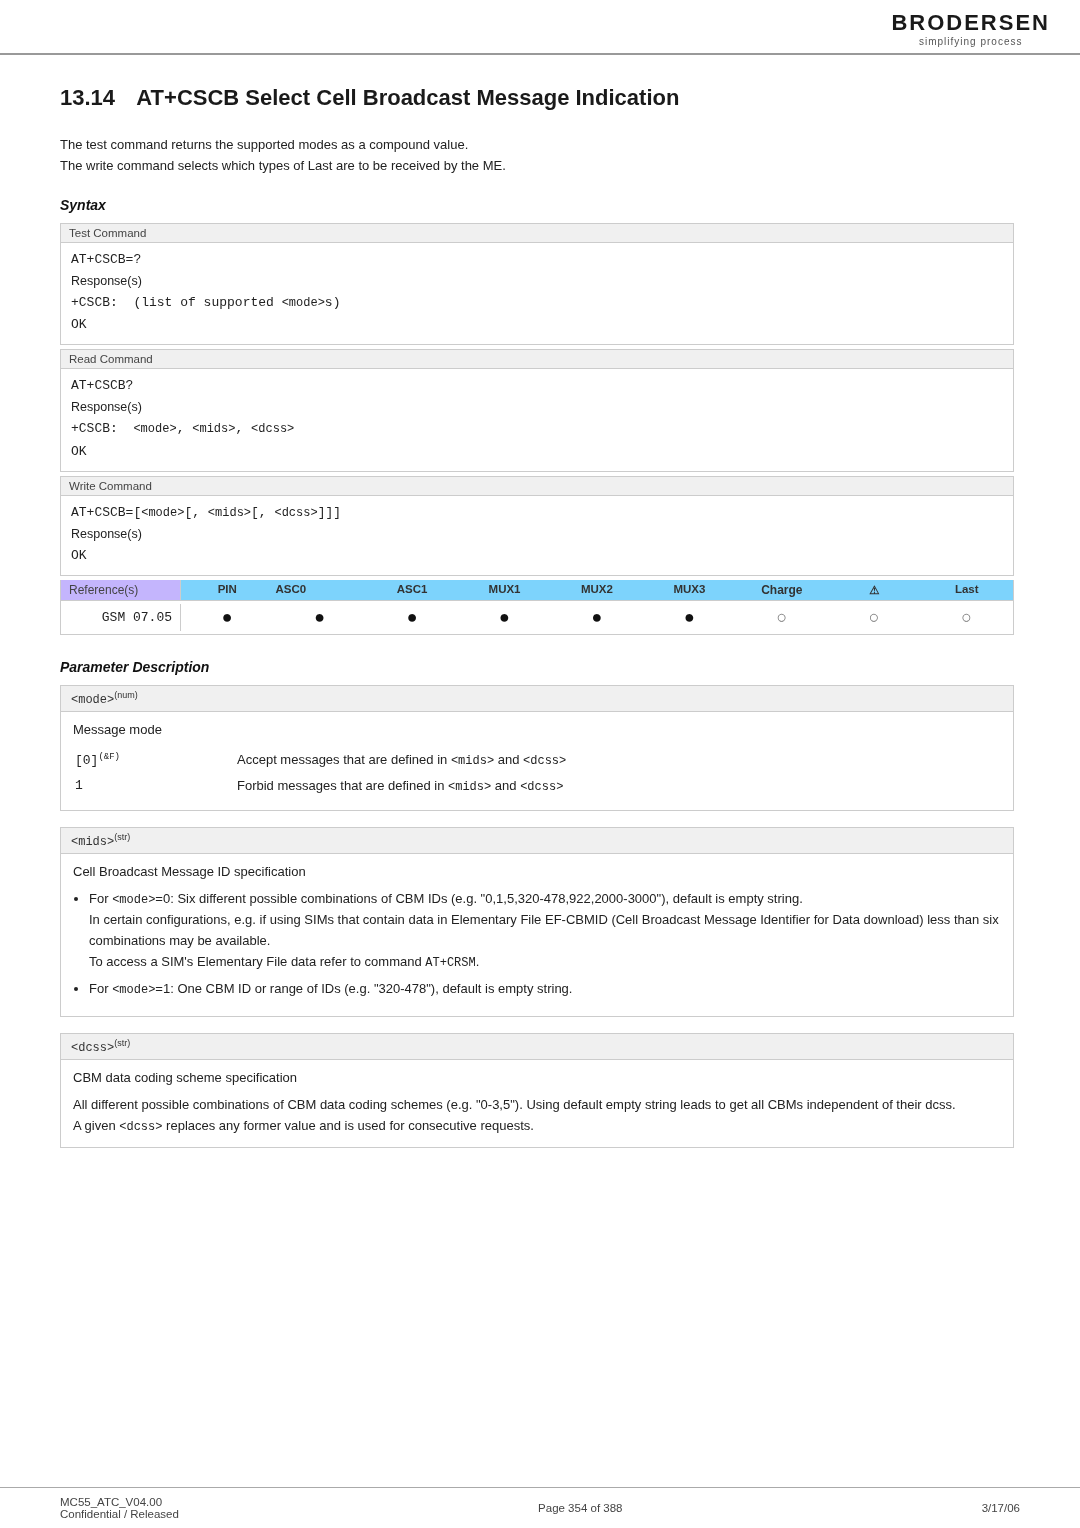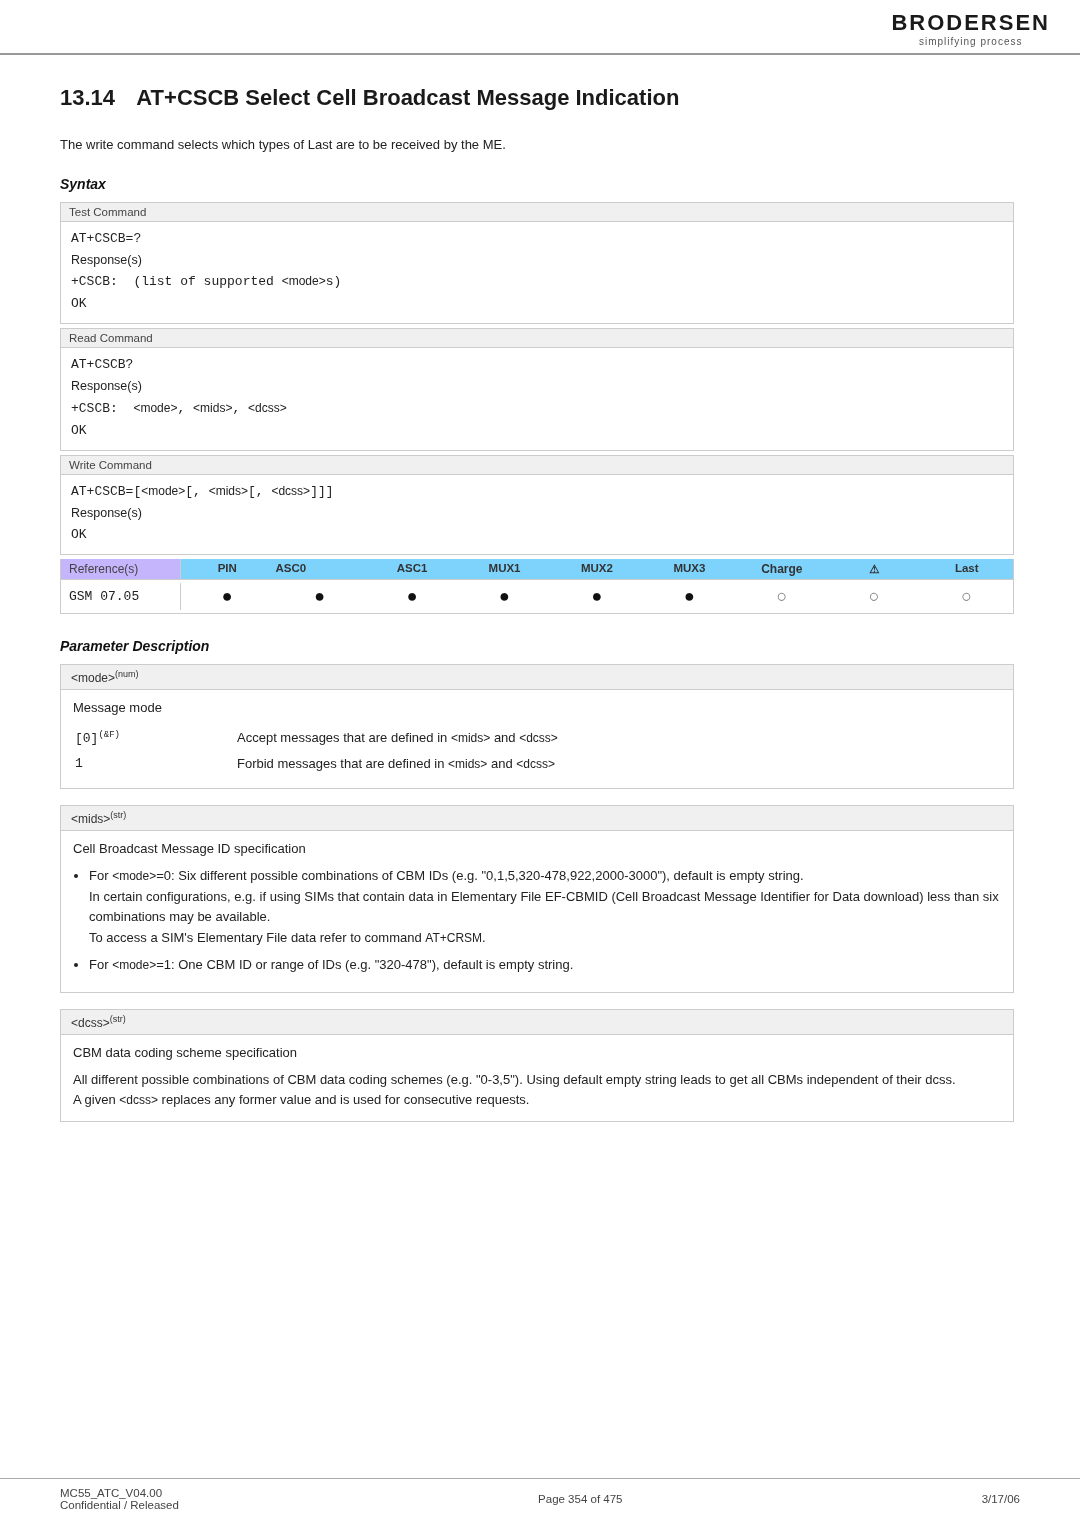--- a/index.html
+++ b/index.html
@@ -87,21 +87,21 @@
     }
     .cmd-text {
       font-family: 'Courier New', Courier, monospace;
       font-size: 13px;
     }
     .cmd-label {
       color: #222;
       font-size: 12.5px;
     }
     code {
-      font-family: Liberation Sans, sans-serif;
+      font-family: Liberation Mono, monospace;
       font-size: 12px;
     }
 
     
     .ref-block {
       border: 1px solid #ccc;
       border-top: none;
     }
 
     
@@ -151,21 +151,21 @@
       line-height: 1.6;
     }
     .bullet-list li {
       margin-bottom: 6px;
       list-style-type: disc;
     }
 
     
     .footer {
       position: fixed;
-      bottom: 9px;
+      bottom: 0;
       left: 0;
       width: 1080px;
       background: #fff;
       border-top: 1px solid #aaa;
       padding: 8px 60px;
       display: flex;
       justify-content: space-between;
       align-items: center;
       font-size: 11.5px;
       color: #444;
@@ -186,20 +186,21 @@
 </div>
 
 <div class="content">
 
   <div class="section-title">
     <span class="section-num">13.14</span>
     <span>AT+CSCB   Select Cell Broadcast Message Indication</span>
   </div>
 
   <div class="intro-text">
+    <div>The test command returns the supported modes as a compound value.</div>
     <div>The write command selects which types of Last are to be received by the ME.</div>
   </div>
 
   <div class="subsection-heading">Syntax</div>
 
   <div>
 
     <div class="cmd-block">
       <div class="cmd-block-header">Test Command</div>
       <div class="cmd-block-body">
@@ -240,21 +241,21 @@
           <div style="flex:1; text-align:center; font-size:11.5px; color:#333; padding:3px 2px; font-weight:bold;">MUX1</div>
           <div style="flex:1; text-align:center; font-size:11.5px; color:#333; padding:3px 2px; font-weight:bold;">MUX2</div>
           <div style="flex:1; text-align:center; font-size:11.5px; color:#333; padding:3px 2px; font-weight:bold;">MUX3</div>
           <div style="flex:1; text-align:center; font-size:12px; color:#333; padding:3px 2px; font-weight:bold;">Charge</div>
           <div style="flex:1; text-align:center; font-size:11.5px; color:#333; padding:3px 2px; font-weight:bold;">⚠︎</div>
           <div style="flex:1; text-align:center; font-size:11.5px; color:#333; padding:3px 2px; font-weight:bold;">Last</div>
         </div>
       </div>
 
       <div style="display:flex; align-items:center;">
-        <div style="width:120px; min-width:120px; padding:6px 8px; font-family:'Courier New',Courier,monospace; font-size:13px; border-right:1px solid #ccc;">GSM 07.05</div>
+        <div style="width:120px; min-width:120px; padding:6px 8px; font-family:'Courier New',Courier,monospace; font-size:13px; border-right:1px solid #ccc;text-align:right;">GSM 07.05</div>
         <div style="display:flex; flex:1;">
           <div style="flex:1; text-align:center; padding:6px 2px; font-size:18px; color:#111;">●</div>
           <div style="flex:1; text-align:center; padding:6px 2px; font-size:18px; color:#111;">●</div>
           <div style="flex:1; text-align:center; padding:6px 2px; font-size:18px; color:#111;">●</div>
           <div style="flex:1; text-align:center; padding:6px 2px; font-size:18px; color:#111;">●</div>
           <div style="flex:1; text-align:center; padding:6px 2px; font-size:18px; color:#111;">●</div>
           <div style="flex:1; text-align:center; padding:6px 2px; font-size:18px; color:#111;">●</div>
           <div style="flex:1; text-align:center; padding:6px 2px; font-size:18px; color:#777;">○</div>
           <div style="flex:1; text-align:center; padding:6px 2px; font-size:18px; color:#777;">○</div>
           <div style="flex:1; text-align:center; padding:6px 2px; font-size:18px; color:#777;">○</div>
@@ -323,15 +324,15 @@
 
   </div>
 
 </div>
 
 <div class="footer">
   <div>
     <div>MC55_ATC_V04.00</div>
     <div>Confidential / Released</div>
   </div>
-  <div>Page 354 of 475</div>
+  <div>Page 354 of 388</div>
   <div>3/17/06</div>
 </div>
 
 </body></html>

